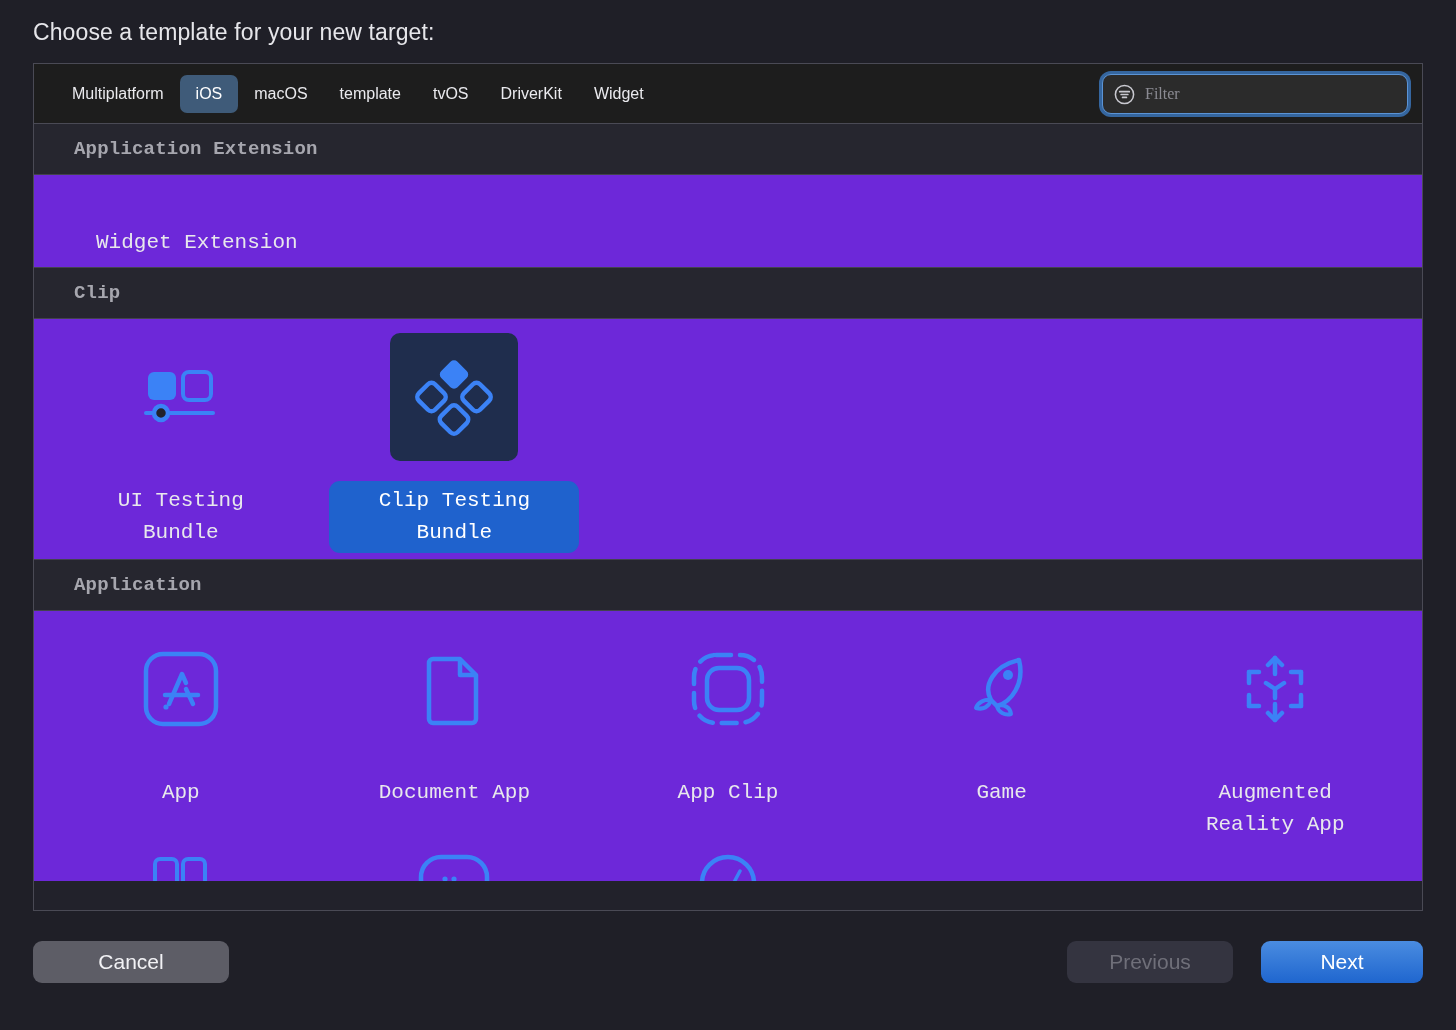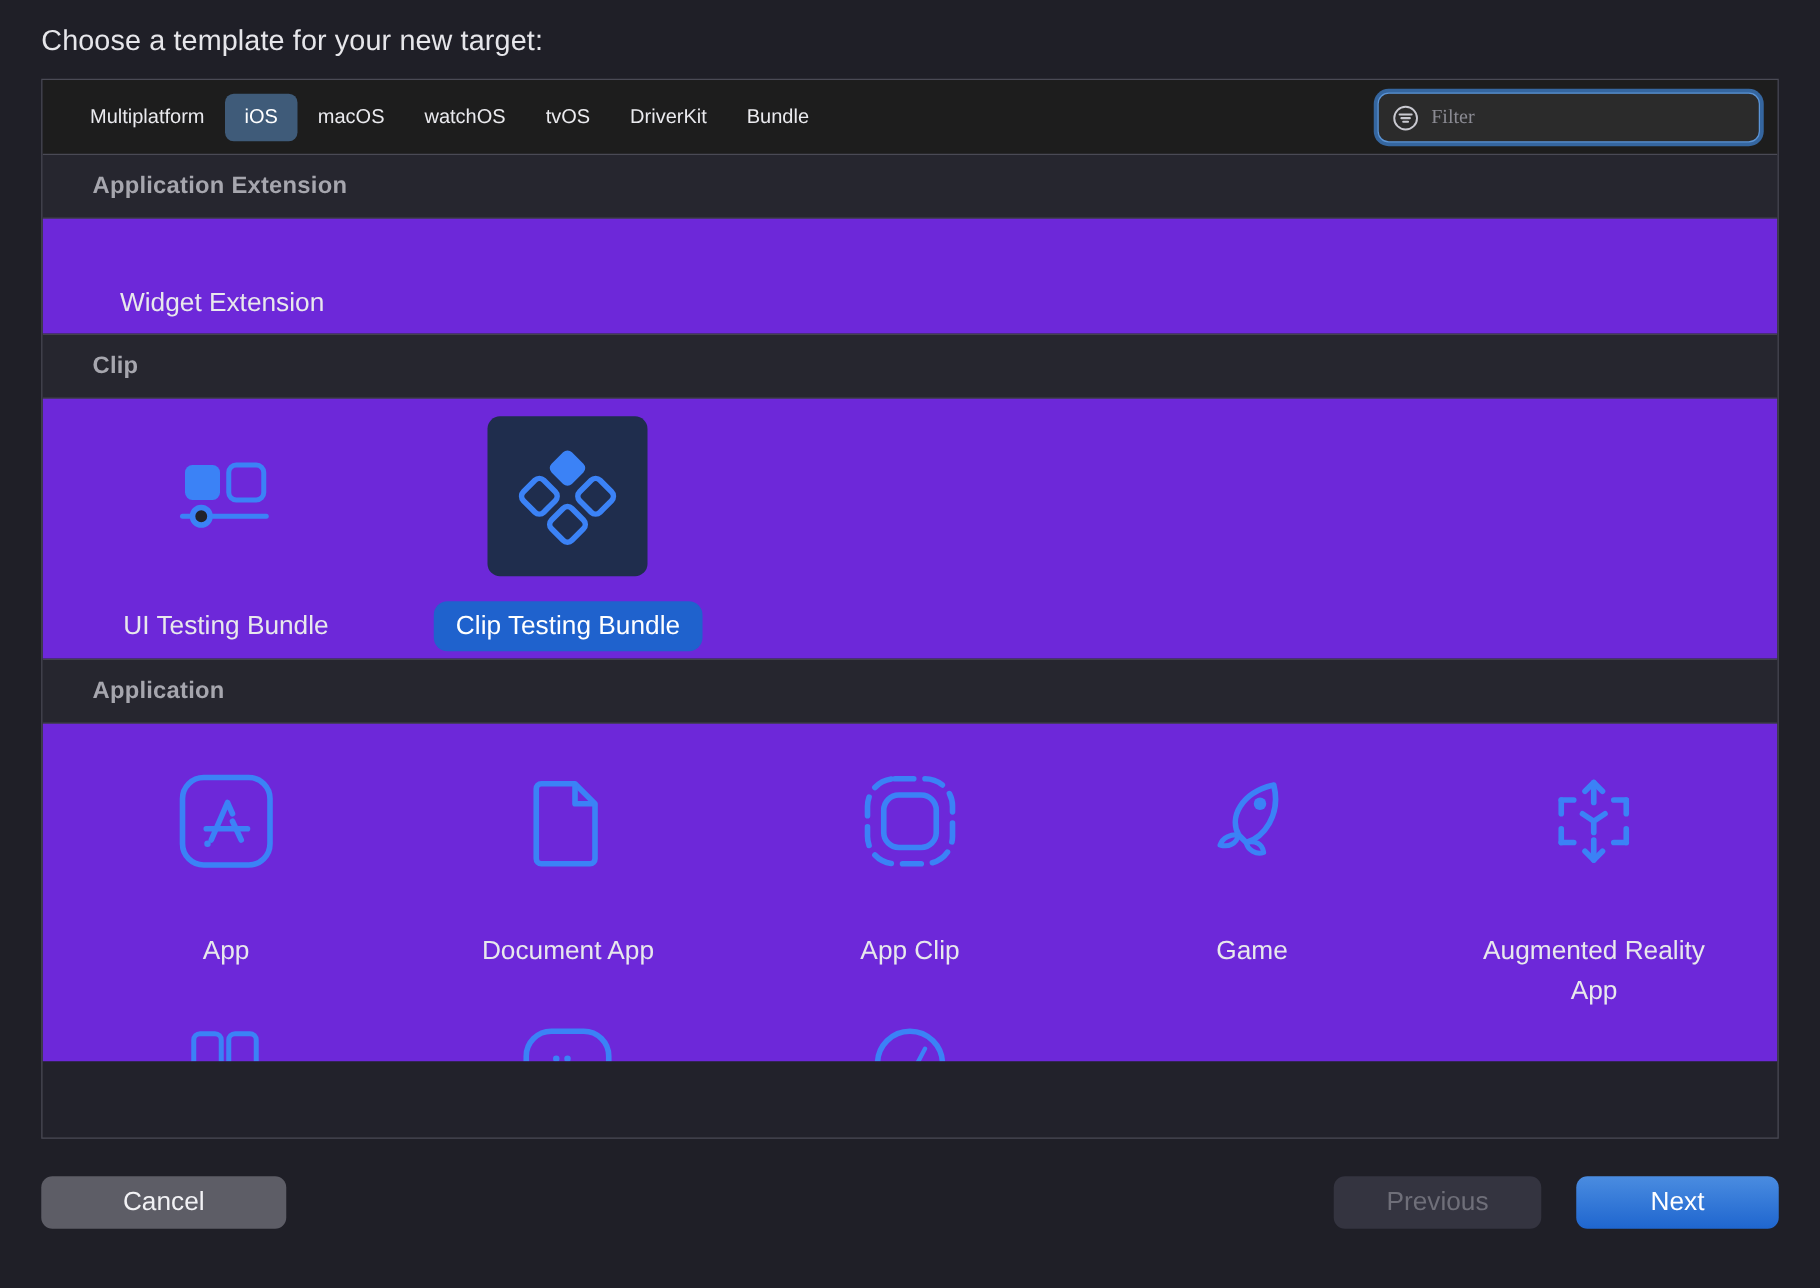--- a/index.html
+++ b/index.html
@@ -99,20 +99,21 @@
     line-height: 22px;
     padding: 0;
   }
   .filter-input::placeholder { color: #8b8b93; }
 
   
   .content {
     flex: 1;
     overflow: hidden;
     position: relative;
+    font-family: Liberation Mono, monospace;
   }
 
   .section-header {
     background: #26262f;
     border-bottom: 1px solid #43434d;
     border-top: 1px solid #43434d;
     color: #a6a6ae;
     font-size: 19px;
     font-weight: bold;
     line-height: 22px;
@@ -244,24 +245,24 @@
 <div class="dialog">
 
   <div class="dialog-title">Choose a template for your new target:</div>
 
   <div class="panel">
 
     <div class="tabbar">
       <div class="tab">Multiplatform</div>
       <div class="tab selected">iOS</div>
       <div class="tab">macOS</div>
-      <div class="tab">watchOS</div>
+      <div class="tab">template</div>
       <div class="tab">tvOS</div>
       <div class="tab">DriverKit</div>
-      <div class="tab">Bundle</div>
+      <div class="tab">Widget</div>
 
       <div class="filter-wrap">
         <svg class="filter-icon" viewBox="0 0 24 24">
           <circle cx="12" cy="12" r="9.5" fill="none" stroke="#c9c9d0" stroke-width="1.6"></circle>
           <line x1="7" y1="9" x2="17" y2="9" stroke="#c9c9d0" stroke-width="1.8" stroke-linecap="round"></line>
           <line x1="8.5" y1="12" x2="15.5" y2="12" stroke="#c9c9d0" stroke-width="1.8" stroke-linecap="round"></line>
           <line x1="10" y1="15" x2="14" y2="15" stroke="#c9c9d0" stroke-width="1.8" stroke-linecap="round"></line>
         </svg>
         <input class="filter-input" type="text" placeholder="Filter" style="">
       </div>

